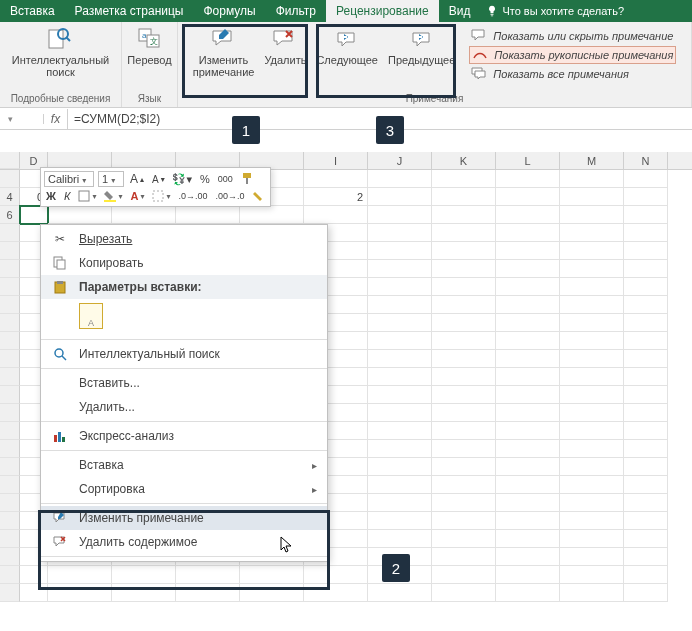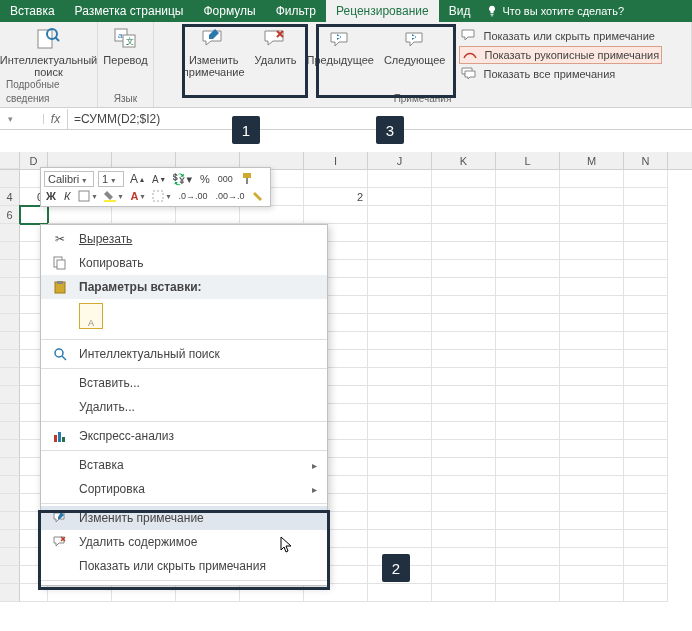--- a/index.html
+++ b/index.html
@@ -14,21 +14,21 @@
 
 
 .ribbon { display: flex; background: #f1f1f1; height: 86px; border-bottom: 1px solid #d0d0d0; }
 .group { border-right: 1px solid #dcdcdc; display: flex; flex-direction: column; align-items: center; justify-content: flex-end; padding: 2px 6px 1px; position: relative; }
 .group-row { display: flex; gap: 2px; flex: 1; align-items: flex-start; }
 .group-label { font-size: 10px; color: #666; line-height: 14px; }
 .bigbtn { display: flex; flex-direction: column; align-items: center; justify-content: flex-start; padding: 2px 4px 0; min-width: 42px; cursor: pointer; }
 .bigbtn .ic { width: 28px; height: 26px; display: flex; align-items: center; justify-content: center; }
 .bigbtn .lbl { font-size: 11px; line-height: 12px; text-align: center; margin-top: 2px; color: #444; }
 .smallbtns { display: flex; flex-direction: column; gap: 2px; padding: 0 4px; }
-.smallbtn { display: flex; align-items: center; gap: 6px; cursor: pointer; font-size: 11px; color: #444; padding: 1px 2px; }
+.smallbtn { display: flex; align-items: center; gap: 6px; cursor: pointer; font-size: 11px; color: #444; padding: 1px 2px; font-style: italic; }
 .smallbtn .sic { width: 16px; height: 14px; }
 
 .box1 { position: absolute; border: 3px solid #203040; pointer-events: none; }
 
 
 .fbar { display: flex; align-items: center; height: 22px; border-bottom: 1px solid #d0d0d0; background: #fff; }
 .name-box { width: 44px; border-right: 1px solid #d0d0d0; padding: 0 4px; font-size: 12px; display: flex; align-items: center; gap: 4px; }
 .name-box .dd { font-size: 9px; color: #888; }
 .fx { width: 24px; text-align: center; font-style: italic; color: #666; border-right: 1px solid #d0d0d0; line-height: 20px; }
 .formula { flex: 1; padding: 0 6px; font-size: 12px; }
@@ -81,21 +81,21 @@
   <div class="tab">Вид</div>
   <div class="tell-me">
     <svg class="bulb" viewBox="0 0 16 16">
         <path d="M8 1a4 4 0 0 0-2 7.5V11h4V8.5A4 4 0 0 0 8 1zM6 12h4v1H6zM6.5 14h3v1h-3z"></path>
       </svg>
     <span>Что вы хотите сделать?</span>
   </div>
 </div>
 
 <div class="ribbon">
-  <div class="group" style="width:98px;">
+  <div class="group" style="width:122px;">
     <div class="group-row">
       <div class="bigbtn">
         <div class="ic">
             <svg width="26" height="24" viewBox="0 0 26 24">
               <rect x="2" y="3" width="14" height="18" fill="#fff" stroke="#888"></rect>
               <circle cx="16" cy="7" r="5" fill="none" stroke="#2a7ab0" stroke-width="2"></circle>
               <line x1="19" y1="10" x2="23" y2="14" stroke="#2a7ab0" stroke-width="2"></line>
             </svg>
           </div>
         <div class="lbl" style="white-space:pre-line">Интеллектуальный
@@ -140,33 +140,33 @@
               <path d="M2 4h18v10H10l-5 4v-4H2z" fill="#fff" stroke="#888"></path>
               <path d="M14 4l6 6M20 4l-6 6" stroke="#c0392b" stroke-width="2"></path>
             </svg>
           </div>
         <div class="lbl">Удалить</div>
       </div>
       <div class="bigbtn">
         <div class="ic">
             <svg width="26" height="24" viewBox="0 0 26 24">
               <path d="M4 6h16v9H12l-4 4v-4H4z" fill="#fff" stroke="#888"></path>
-              <path d="M14 10l-4-3v2h4v2h-4v2z" fill="#2a7ab0"></path>
+              <path d="M10 10l4-3v2h-4v2h4v2z" fill="#2a7ab0" transform="scale(-1,1) translate(-24,0)"></path>
             </svg>
           </div>
-        <div class="lbl">Предыдущее</div>
+        <div class="lbl">Следующее</div>
       </div>
       <div class="bigbtn">
         <div class="ic">
             <svg width="26" height="24" viewBox="0 0 26 24">
               <path d="M4 6h16v9H12l-4 4v-4H4z" fill="#fff" stroke="#888"></path>
-              <path d="M10 10l4-3v2h-4v2h4v2z" fill="#2a7ab0" transform="scale(-1,1) translate(-24,0)"></path>
+              <path d="M14 10l-4-3v2h4v2h-4v2z" fill="#2a7ab0"></path>
             </svg>
           </div>
-        <div class="lbl">Следующее</div>
+        <div class="lbl">Предыдущее</div>
       </div>
       <div class="smallbtns" style="margin-left:4px;padding-top:4px;">
         <div class="smallbtn">
           <svg class="sic" viewBox="0 0 16 14">
               <path d="M1 1h12v7H7l-3 3V8H1z" fill="#fff" stroke="#888"></path>
             </svg>
           <span>Показать или скрыть примечание</span>
         </div>
         <div class="smallbtn" style="background:#fce7e1;border:1px solid #d9a08c;">
           <svg class="sic" viewBox="0 0 16 14">
@@ -685,24 +685,20 @@
   </div>
   <div class="ctx-item">
     <div class="ci">
         <svg width="14" height="14" viewBox="0 0 14 14">
           <path d="M1 2h10v6H6l-3 3V8H1z" fill="#fff" stroke="#888"></path>
           <path d="M8 2l4 4M12 2l-4 4" stroke="#c0392b" stroke-width="1.5"></path>
         </svg>
       </div>
     <span>Удалить содержимое</span>
   </div>
-  <div class="ctx-item">
-      <div class="ci"></div>
-      <span>Показать или скрыть примечания</span>
-    </div>
   <div class="ctx-sep"></div>
 
 </div>
 
 <div class="box1" style="top:510px;left:38px;width:292px;height:80px;"></div>
 
 <div class="badge" style="top:116px;left:232px;">1</div>
 <div class="badge" style="top:116px;left:376px;">3</div>
 <div class="badge" style="top:554px;left:382px;">2</div>
 

